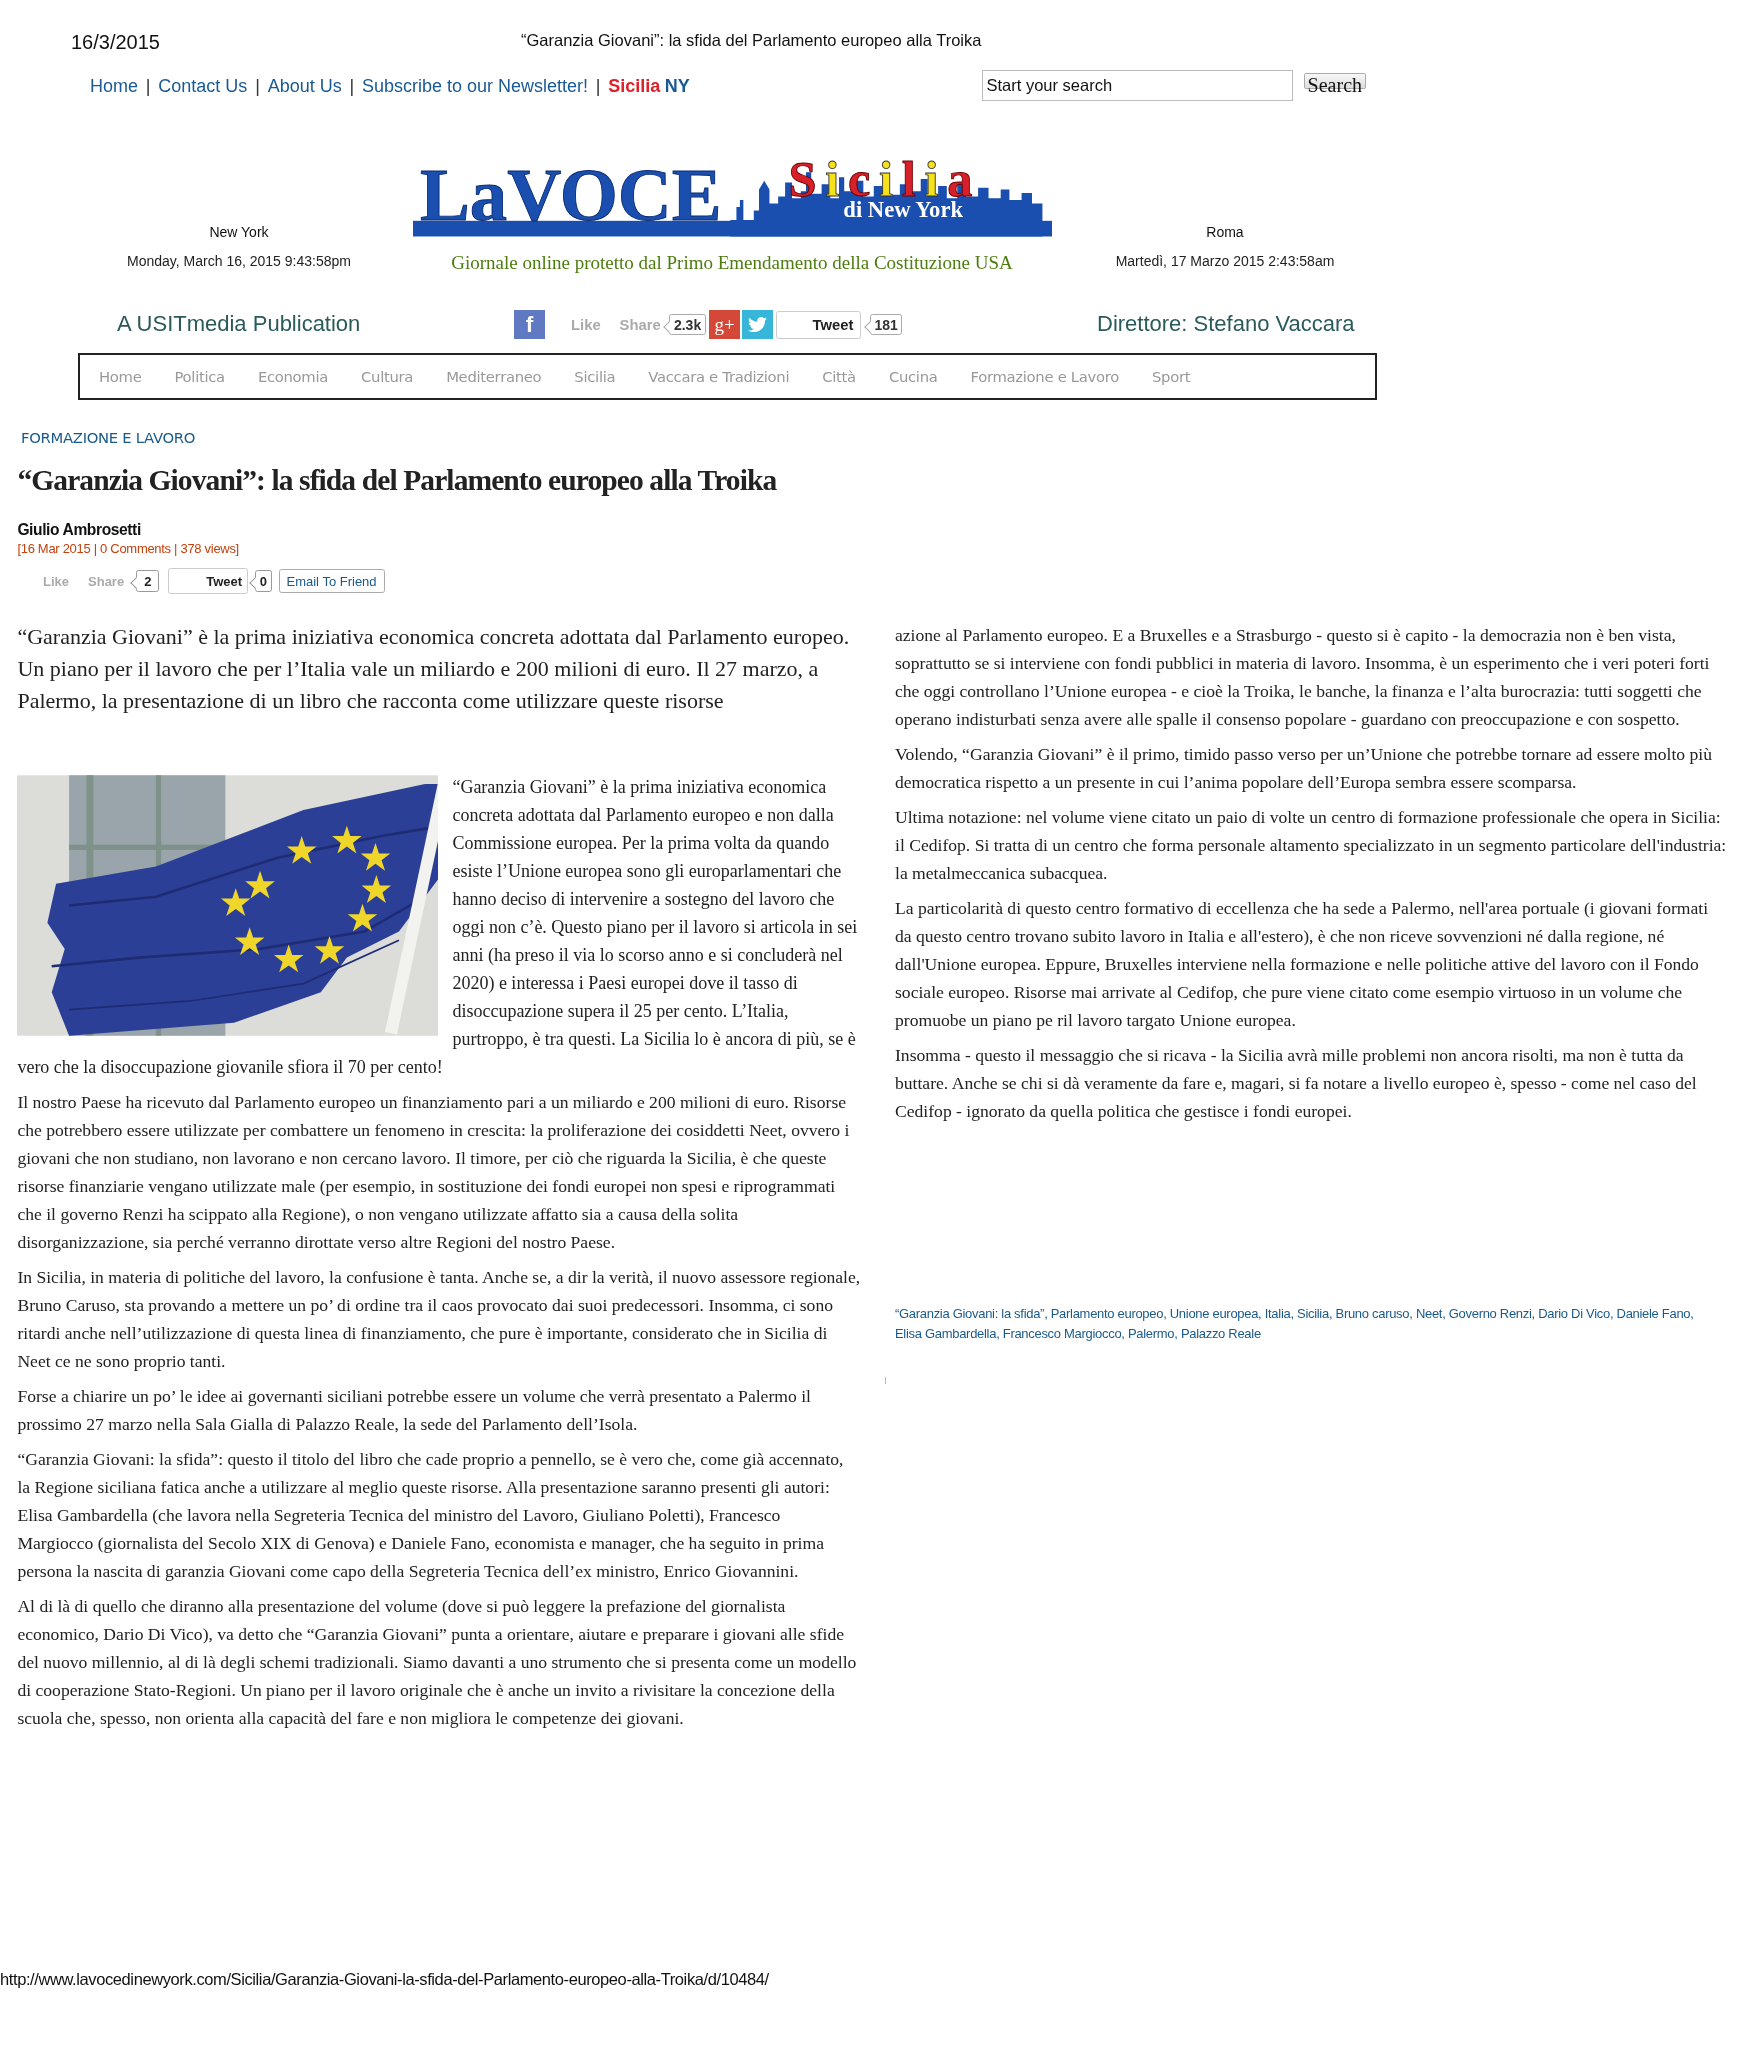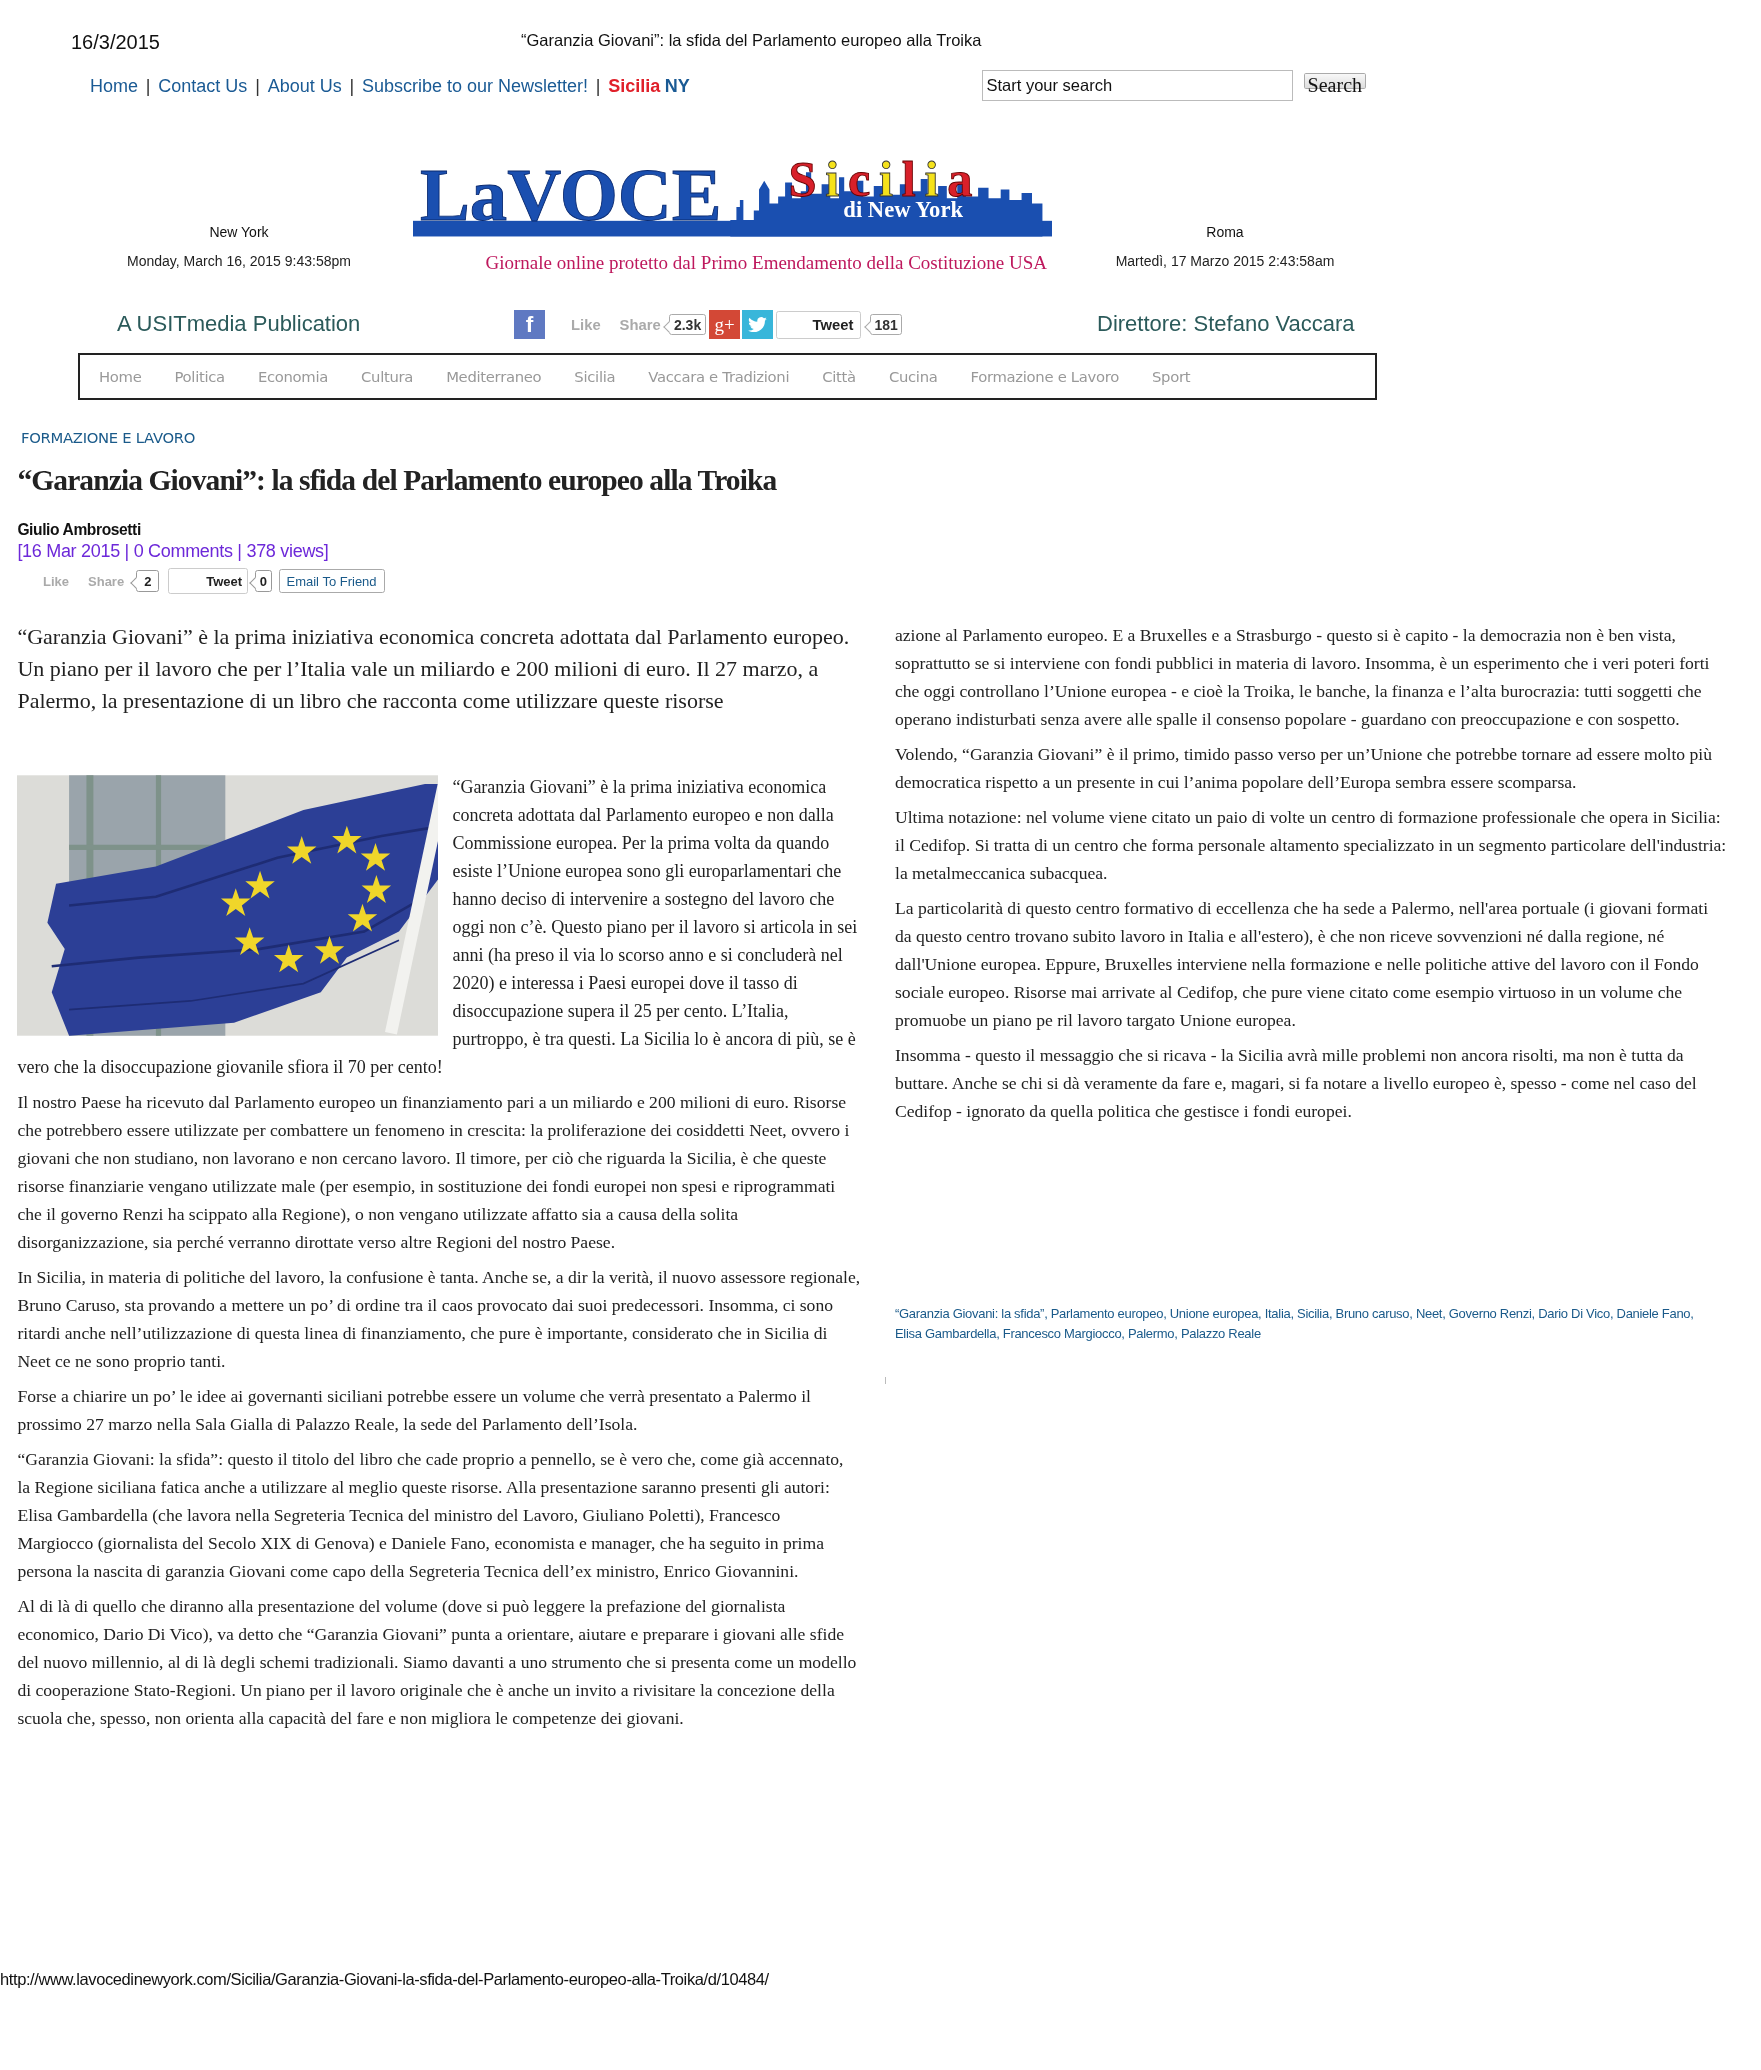--- a/index.html
+++ b/index.html
@@ -17,42 +17,42 @@
   .search-input { left:982px; top:70px; width:311px; height:31px; border:0.9px solid #bbb; box-sizing:border-box; font-family:"Liberation Sans", sans-serif; font-size:16.5px; padding:3.5px 3.5px; color:#111; }
   .search-btn { left:1304px; top:73px; height:16px; border:0.9px solid #aaa; background:linear-gradient(#f8f8f8,#ddd); font-family:Liberation Serif, serif; font-size:20px; padding:0 2.6px; border-radius:1.7px; color:#111; }
 
   .logo { left:413px; top:146px; width:639px; height:94px; }
 
   .city { font-size:14px; color:#111; text-align:center; }
   .ny-city { left:152px; top:224px; width:174px; }
   .ny-date { left:100px; top:253px; width:278px; font-size:14px; text-align:center; }
   .roma-city { left:1138px; top:224px; width:174px; }
   .roma-date { left:1086px; top:253px; width:278px; font-size:14px; text-align:center; }
-  .tagline { left:417px; top:252px; width:630px; text-align:right; font-family:"Liberation Serif", serif; font-size:19px; color:#be185d; }
+  .tagline { left:417px; top:252px; width:630px; text-align:center; font-family:"Liberation Serif", serif; font-size:19px; color:#4d7c0f; }
 
   .publisher { left:117px; top:311px; font-size:22px; color:#2b5a5a; }
   .director { left:1097px; top:311px; font-size:22px; color:#2b5a5a; }
 
   .social { left:514px; top:309px; display:flex; align-items:center; gap:0; height:31px; }
   .fb { width:31px; height:29.5px; background:#5f79c2; color:#fff; font-weight:bold; font-size:22.6px; display:flex; align-items:center; justify-content:center; }
   .soc-label { font-weight:bold; color:#aaa; font-size:14.8px; margin-left:26px; }
   .soc-label.share { margin-left:19px; }
   .count-bubble { border:0.9px solid #aaa; border-radius:2.6px; padding:1.7px 3.5px; font-size:14px; font-weight:bold; color:#333; margin-left:8.7px; position:relative; background:#fff; }
   .count-bubble::before { content:""; position:absolute; left:-5.2px; top:7.8px; width:7px; height:7px; border-left:0.9px solid #aaa; border-bottom:0.9px solid #aaa; transform:rotate(45deg); background:#fff; }
   .gplus { width:31px; height:29.5px; background:#d34836; color:#fff; font-family:"Liberation Serif", serif; font-size:19px; display:flex; align-items:center; justify-content:center; margin-left:3.5px; }
   .tw { width:31px; height:29.5px; background:#38b6da; color:#fff; font-size:19px; display:flex; align-items:center; justify-content:center; margin-left:1.7px; }
   .tweet-btn { border:0.9px solid #ccc; border-radius:2.6px; width:76px; height:26px; display:flex; align-items:center; justify-content:flex-end; padding-right:7px; font-weight:bold; font-size:14.8px; color:#222; margin-left:3.5px; }
 
   .navbar { left:78px; top:353px; width:1299px; height:47px; border:2.6px solid #222; box-sizing:border-box; display:flex; align-items:center; padding-left:19px; }
   .navbar span { font-family:"DejaVu Sans", sans-serif; font-size:14.8px; color:#999; margin-right:33px; letter-spacing:-0.3px; }
 
   .category { left:21px; top:429px; font-family:"DejaVu Sans", sans-serif; font-size:14.8px; color:#1a5a8a; letter-spacing:-0.3px; }
   .headline { left:17.4px; top:464px; font-family:"Liberation Serif", serif; font-weight:bold; font-size:29.5px; color:#222; letter-spacing:-0.9px; }
   .author { left:17.4px; top:521px; font-weight:bold; font-size:15.6px; color:#111; letter-spacing:-0.4px; }
-  .meta { left:17.4px; top:541px; font-size:18px; color:#6d28d9; letter-spacing:-0.3px; }
+  .meta { left:17.4px; top:541px; font-size:13px; color:#c2410c; letter-spacing:-0.3px; }
 
   .art-share { left:43px; top:567px; display:flex; align-items:center; height:28px; }
   .art-share .lbl { font-weight:bold; color:#aaa; font-size:13px; margin-right:19px; }
   .art-share .bubble { border:0.9px solid #999; border-radius:2.6px; padding:2.6px 7px; font-size:13px; font-weight:bold; color:#222; position:relative; }
   .art-share .bubble::before { content:""; position:absolute; left:-5.2px; top:7.8px; width:7px; height:7px; border-left:0.9px solid #999; border-bottom:0.9px solid #999; transform:rotate(45deg); background:#fff; }
   .art-share .tweet { border:0.9px solid #ccc; border-radius:2.6px; width:73px; height:24px; display:flex; align-items:center; justify-content:flex-end; padding-right:5.2px; font-weight:bold; font-size:13px; color:#222; margin-left:8.7px; }
   .art-share .tw-count { margin-left:7px; padding:2.6px 3.5px; }
   .art-share .email { border:1.7px solid #aaa; border-radius:2.6px; padding:3.5px 7px; font-weight:normal; font-size:13px; color:#1a5a8a; margin-left:7px; }
 
   .lead { left:17.4px; top:621px; width:834px; font-family:"Liberation Serif", serif; font-size:22px; line-height:32px; color:#222; }

